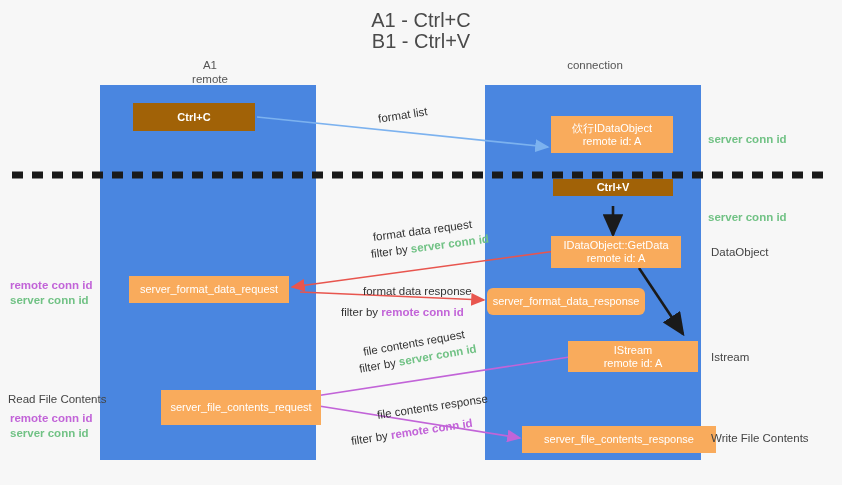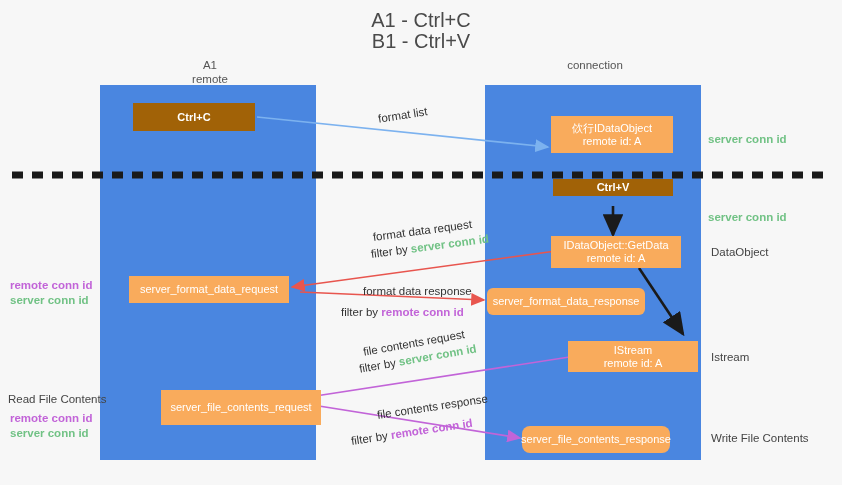--- a/index.html
+++ b/index.html
@@ -142,21 +142,21 @@
 
   <div class="abs box orange" style="left:487px;top:288px;width:158px;height:27px;border-radius:6px;">
     <span>server_format_data_response</span>
   </div>
 
   <div class="abs box orange" style="left:568px;top:341px;width:130px;height:31px;">
     <span>IStream</span>
     <span class="l2">remote id: A</span>
   </div>
 
-  <div class="abs box orange" style="left:522px;top:426px;width:148px;height:27px;border-radius:8px;">
+  <div class="abs box orange" style="left:522px;top:426px;width:194px;height:27px;">
     <span>server_file_contents_response</span>
   </div>
 
   <div class="abs lbl rot-a" style="left:377px;top:112px;">format list</div>
 
   <div class="abs lbl rot-b" style="left:372px;top:230px;">format data request</div>
   <div class="abs lbl rot-b" style="left:370px;top:247px;">
     <span class="dark-t">filter by</span>
     <span class="green-t">server conn id</span>
   </div>

